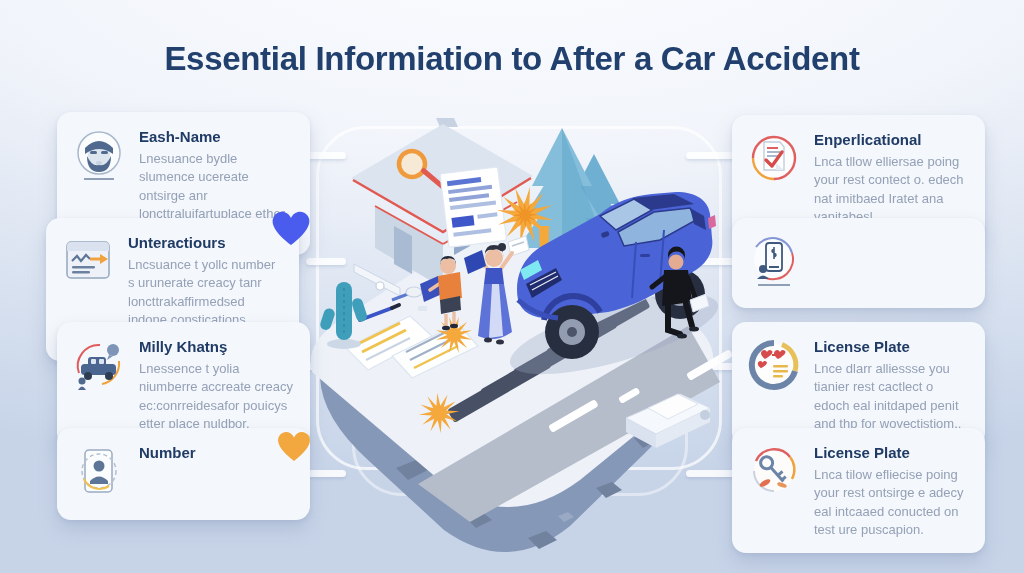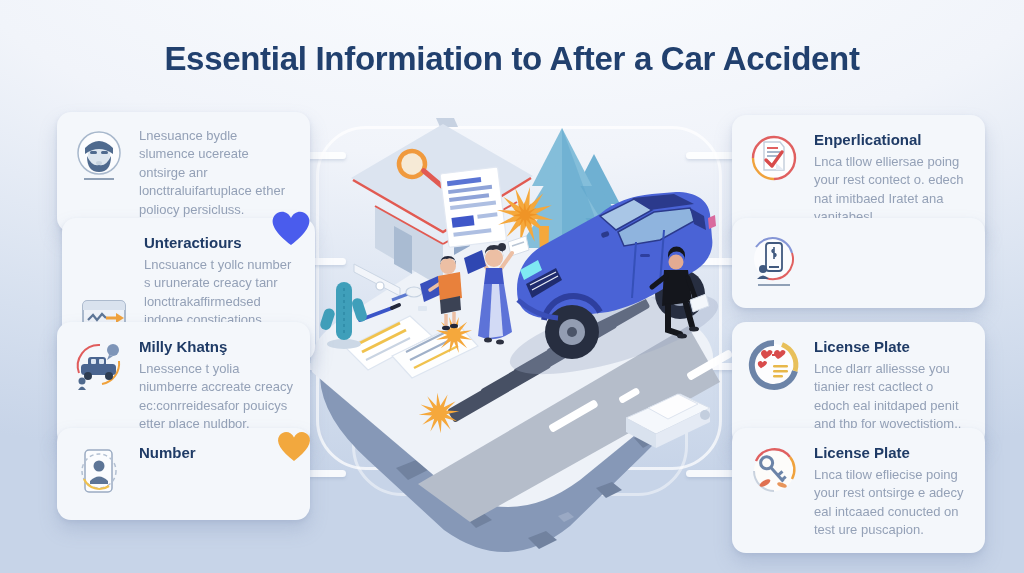--- a/index.html
+++ b/index.html
@@ -45,25 +45,26 @@
       <circle cx="28" cy="26" r="21" fill="#fbfcfe" stroke="#a8b8cc" stroke-width="1.5"></circle>
       <ellipse cx="28" cy="28" rx="11" ry="12" fill="#dde6ef"></ellipse>
       <path d="M14,21 Q28,7 42,21 L42,27 Q28,17 14,27 Z" fill="#4f6a8e"></path>
       <rect x="19" y="24" width="7" height="3" rx="1.5" fill="#4f6a8e"></rect>
       <rect x="30" y="24" width="7" height="3" rx="1.5" fill="#4f6a8e"></rect>
       <path d="M16,29 Q16,45 28,45 Q40,45 40,29 Q35,40 28,38 Q21,40 16,29 Z" fill="#4f6a8e"></path>
       <ellipse cx="28" cy="36" rx="3" ry="2" fill="#c7d3e0"></ellipse>
       <line x1="13" y1="52" x2="43" y2="52" stroke="#8fa0b6" stroke-width="2"></line>
     </svg>
     <div>
+      <h3>Eash-Name</h3>
       <p>Lnesuance bydle slumence ucereate ontsirge anr loncttraluifartuplace ether poliocy persicluss.</p>
     </div>
   </section>
 
-  <section class="card" style="left:62px;top:218px;min-height:90px;align-items:flex-end;">
+  <section class="card" style="left:46px;top:218px;min-height:90px;">
     <svg class="ic" viewBox="0 0 56 56">
       <rect x="7" y="9" width="42" height="36" rx="4" fill="#eef2f8" stroke="#94a6bf" stroke-width="1.5"></rect>
       <path d="M7,13 a4,4 0 0 1 4,-4 h34 a4,4 0 0 1 4,4 v5 h-42 z" fill="#d9e2ee"></path>
       <polyline points="12,28 17,23 21,28 26,22 30,26" fill="none" stroke="#5d7596" stroke-width="2.2"></polyline>
       <line x1="30" y1="26" x2="41" y2="26" stroke="#f0a23c" stroke-width="3"></line>
       <polygon points="40,21 48,26 40,31" fill="#f0a23c"></polygon>
       <rect x="12" y="33" width="23" height="2.6" rx="1.3" fill="#6b81a0"></rect>
       <rect x="12" y="38" width="18" height="2.6" rx="1.3" fill="#6b81a0"></rect>
     </svg>
     <div>

